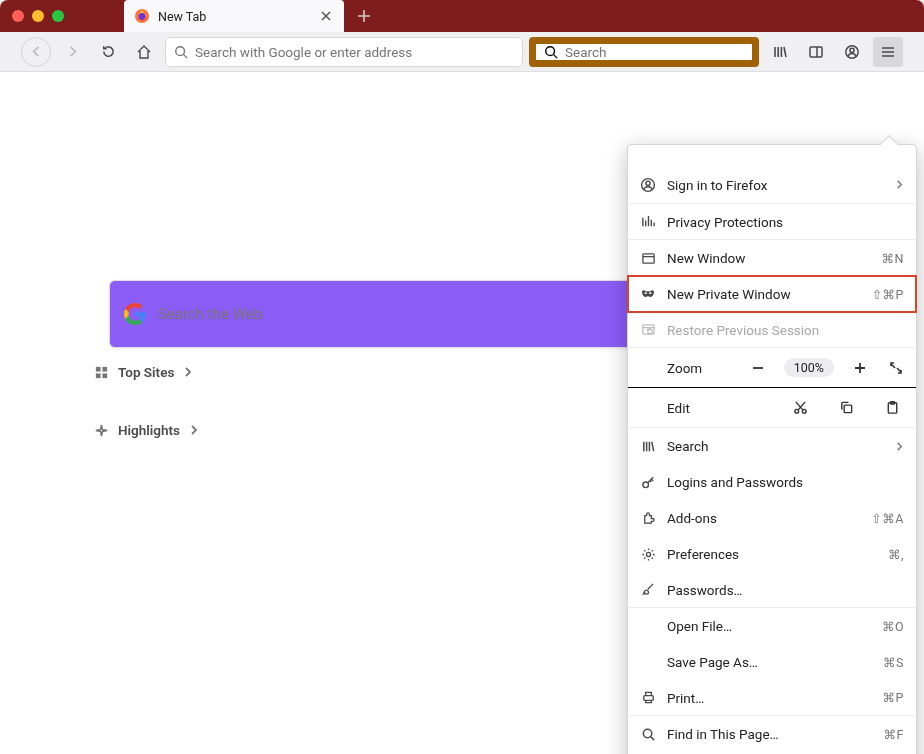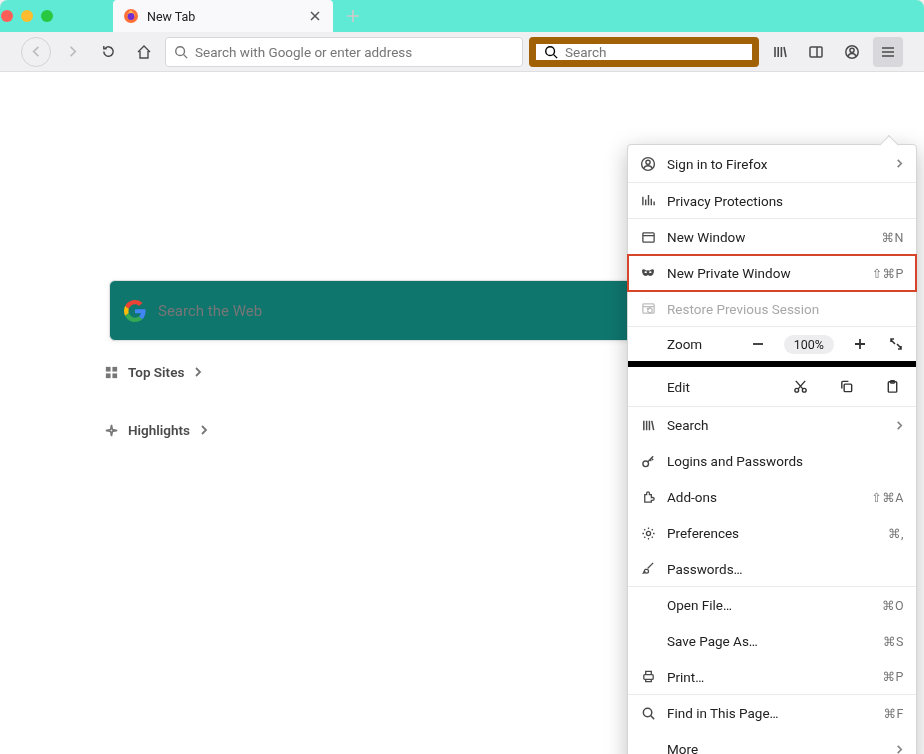--- a/index.html
+++ b/index.html
@@ -1,20 +1,20 @@
 <!DOCTYPE html>
 <html><head>
 <meta charset="utf-8">
 <style>
 * { margin: 0; padding: 0; box-sizing: border-box; font-family: -apple-system, BlinkMacSystemFont, "Segoe UI", Roboto, sans-serif; }
 body { width: 924px; height: 754px; background: #f0f0f0; overflow: hidden; position: relative; }
 
 .window { width: 924px; height: 754px; background: #fff; border-radius: 8px 8px 0 0; overflow: hidden; box-shadow: 0 0 1px rgba(0,0,0,.3); display: flex; flex-direction: column; }
 
-.titlebar { height: 32px; background: #5eead4; display: flex; align-items: center; padding: 0 1px; }
+.titlebar { height: 32px; background: #7f1d1d; display: flex; align-items: center; padding: 0 12px; }
 .traffic-lights { display: flex; gap: 8px; }
 .tl { width: 12px; height: 12px; border-radius: 50%; }
 .tl.red { background: #ff5f57; }
 .tl.yellow { background: #febc2e; }
 .tl.green { background: #28c840; }
 
 .tab-strip { display: flex; align-items: center; margin-left: 60px; height: 100%; }
 .tab { background: #f9f9fb; height: 100%; min-width: 220px; display: flex; align-items: center; padding: 0 10px; gap: 8px; font-size: 12.5px; color: #222; border-radius: 4px 4px 0 0; }
 .tab-favicon { width: 16px; height: 16px; display: flex; align-items: center; justify-content: center; }
 .tab-title { flex: 1; }
@@ -29,48 +29,48 @@
 .url-box { flex: 1; height: 30px; background: #fff; border: 1px solid #d7d7d9; border-radius: 4px; display: flex; align-items: center; padding: 0 8px; gap: 7px; }
 .url-box input { border: none; outline: none; flex: 1; font-size: 13.5px; color: #222; background: transparent; }
 .url-box input::placeholder { color: #767676; }
 .url-box svg { color: #767676; }
 .search-box { width: 230px; height: 30px; background: #fff; border: 7px solid #a16207; border-radius: 4px; display: flex; align-items: center; padding: 0 8px; gap: 7px; }
 .search-box input { border: none; outline: none; flex: 1; font-size: 13.5px; background: transparent; }
 .search-box input::placeholder { color: #767676; }
 
 .content { flex: 1; background: #fff; position: relative; }
 
-.center-search { position: absolute; top: 208px; left: 50%; transform: translateX(-50%); width: 706px; height: 61px; background: #0f766e; border: 1px solid #e0e0e2; border-radius: 6px; box-shadow: 0 1px 4px rgba(0,0,0,.07); display: flex; align-items: center; padding: 0 14px; gap: 12px; }
+.center-search { position: absolute; top: 208px; left: 50%; transform: translateX(-50%); width: 706px; height: 68px; background: #8b5cf6; border: 1px solid #e0e0e2; border-radius: 6px; box-shadow: 0 1px 4px rgba(0,0,0,.07); display: flex; align-items: center; padding: 0 14px; gap: 12px; }
 .center-search input { border: none; outline: none; flex: 1; font-size: 15px; background: transparent; }
 .center-search input::placeholder { color: #767676; }
 .google-icon { width: 22px; height: 22px; flex-shrink: 0; }
 
-.section { position: absolute; left: 104px; }
+.section { position: absolute; left: 94px; }
 .section.topsites { top: 292px; }
 .section.highlights { top: 350px; }
 .section-header { display: flex; align-items: center; gap: 9px; color: #4a4a4a; font-size: 13.5px; font-weight: 600; cursor: pointer; }
 .section-header svg { color: #767676; }
 
 
 .menu { position: absolute; right: 7px; top: 72px; width: 290px; background: #fff; border: 1px solid #d5d5d7; border-radius: 4px; box-shadow: 0 6px 22px rgba(0,0,0,.25); font-size: 13.5px; color: #222; }
 .menu-arrow { position: absolute; top: -7px; right: 20px; width: 14px; height: 14px; background: #fff; border-left: 1px solid #d5d5d7; border-top: 1px solid #d5d5d7; transform: rotate(45deg); }
 .menu-row { height: 36px; display: flex; align-items: center; padding: 0 12px; gap: 11px; cursor: pointer; position: relative; }
 .menu-row.sep { border-bottom: 1px solid #ebebed; }
-.menu-row.tall { height: 38px; }
+.menu-row.tall { height: 38px; margin-top: 21px; }
 .menu-row.disabled { color: #a8a8a8; }
 .menu-icon { width: 16px; height: 16px; display: flex; align-items: center; justify-content: center; flex-shrink: 0; color: #4a4a4a; }
 .menu-row.disabled .menu-icon { color: #bdbdbd; }
 .menu-label { flex: 1; }
 .menu-shortcut { color: #767676; font-size: 12.5px; letter-spacing: .5px; }
 .menu-chevron { color: #838383; }
 .menu-row.noicon { padding-left: 39px; }
 
 .menu-row.highlighted-box { outline: 2px solid #d4452a; outline-offset: -1px; }
 
-.zoom-row { height: 40px; display: flex; align-items: center; padding: 0 10px 0 39px; border-bottom: 6px solid #000000; }
+.zoom-row { height: 40px; display: flex; align-items: center; padding: 0 10px 0 39px; border-bottom: 1px solid #000000; }
 .zoom-label { flex: 1; }
 .zoom-controls { display: flex; align-items: center; gap: 16px; }
 .zoom-btn { width: 20px; height: 20px; cursor: pointer; display: flex; align-items: center; justify-content: center; color: #333; }
 .zoom-pct { background: #ededef; border-radius: 10px; padding: 2px 10px; font-size: 12.5px; }
 
 .edit-row { height: 40px; display: flex; align-items: center; padding: 0 10px 0 39px; border-bottom: 1px solid #ebebed; }
 .edit-label { flex: 1; }
 .edit-controls { display: flex; align-items: center; gap: 30px; padding-right: 6px; }
 .edit-btn { width: 16px; height: 16px; cursor: pointer; color: #333; display: flex; align-items: center; justify-content: center; }
 

